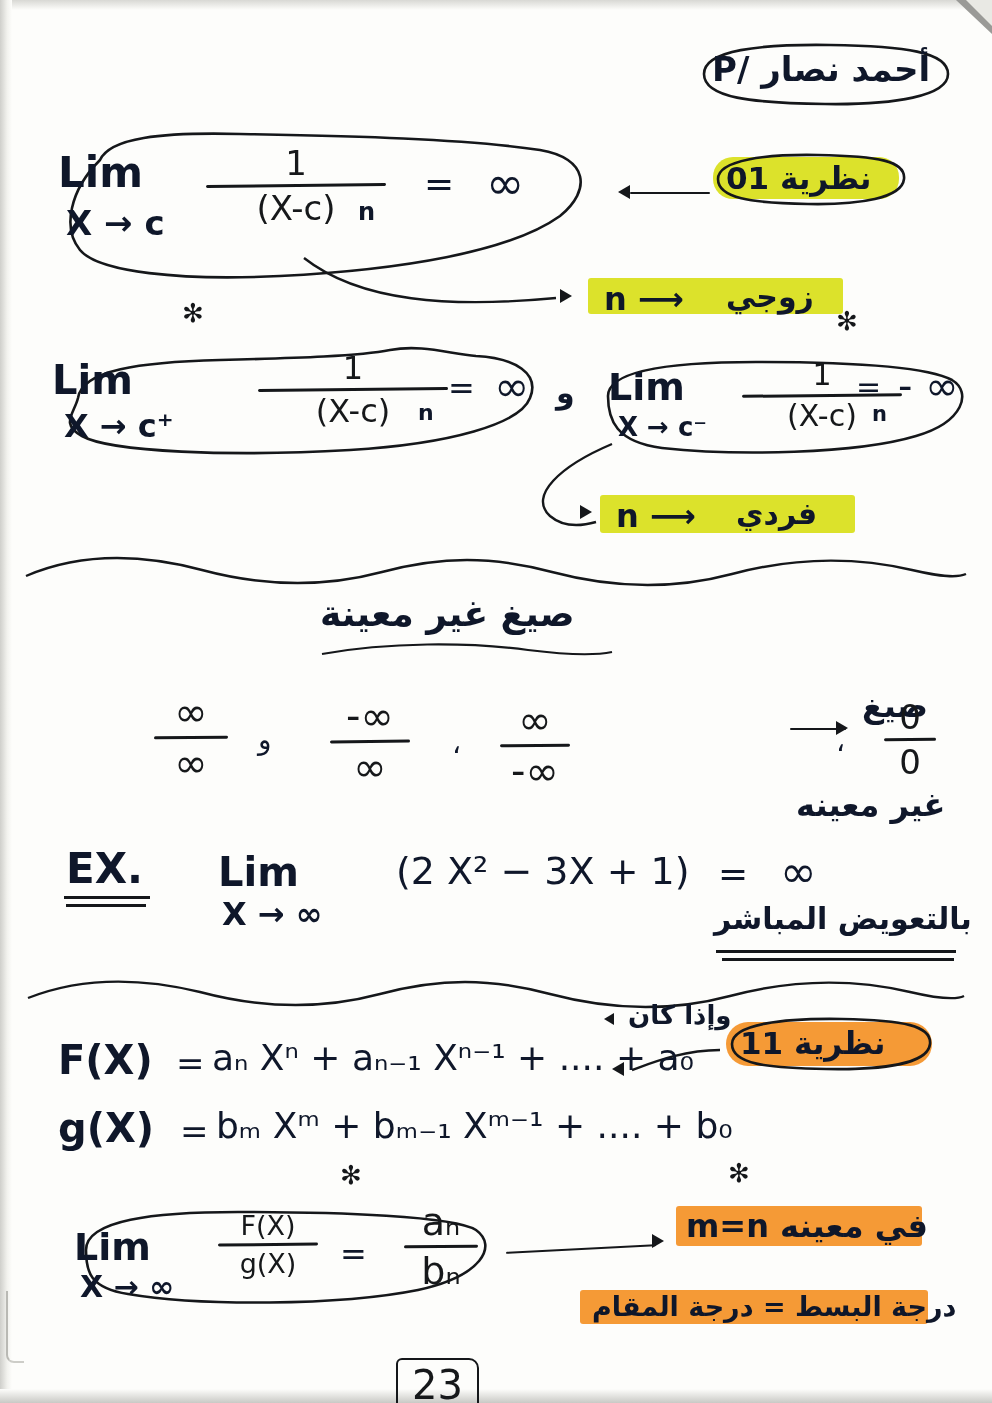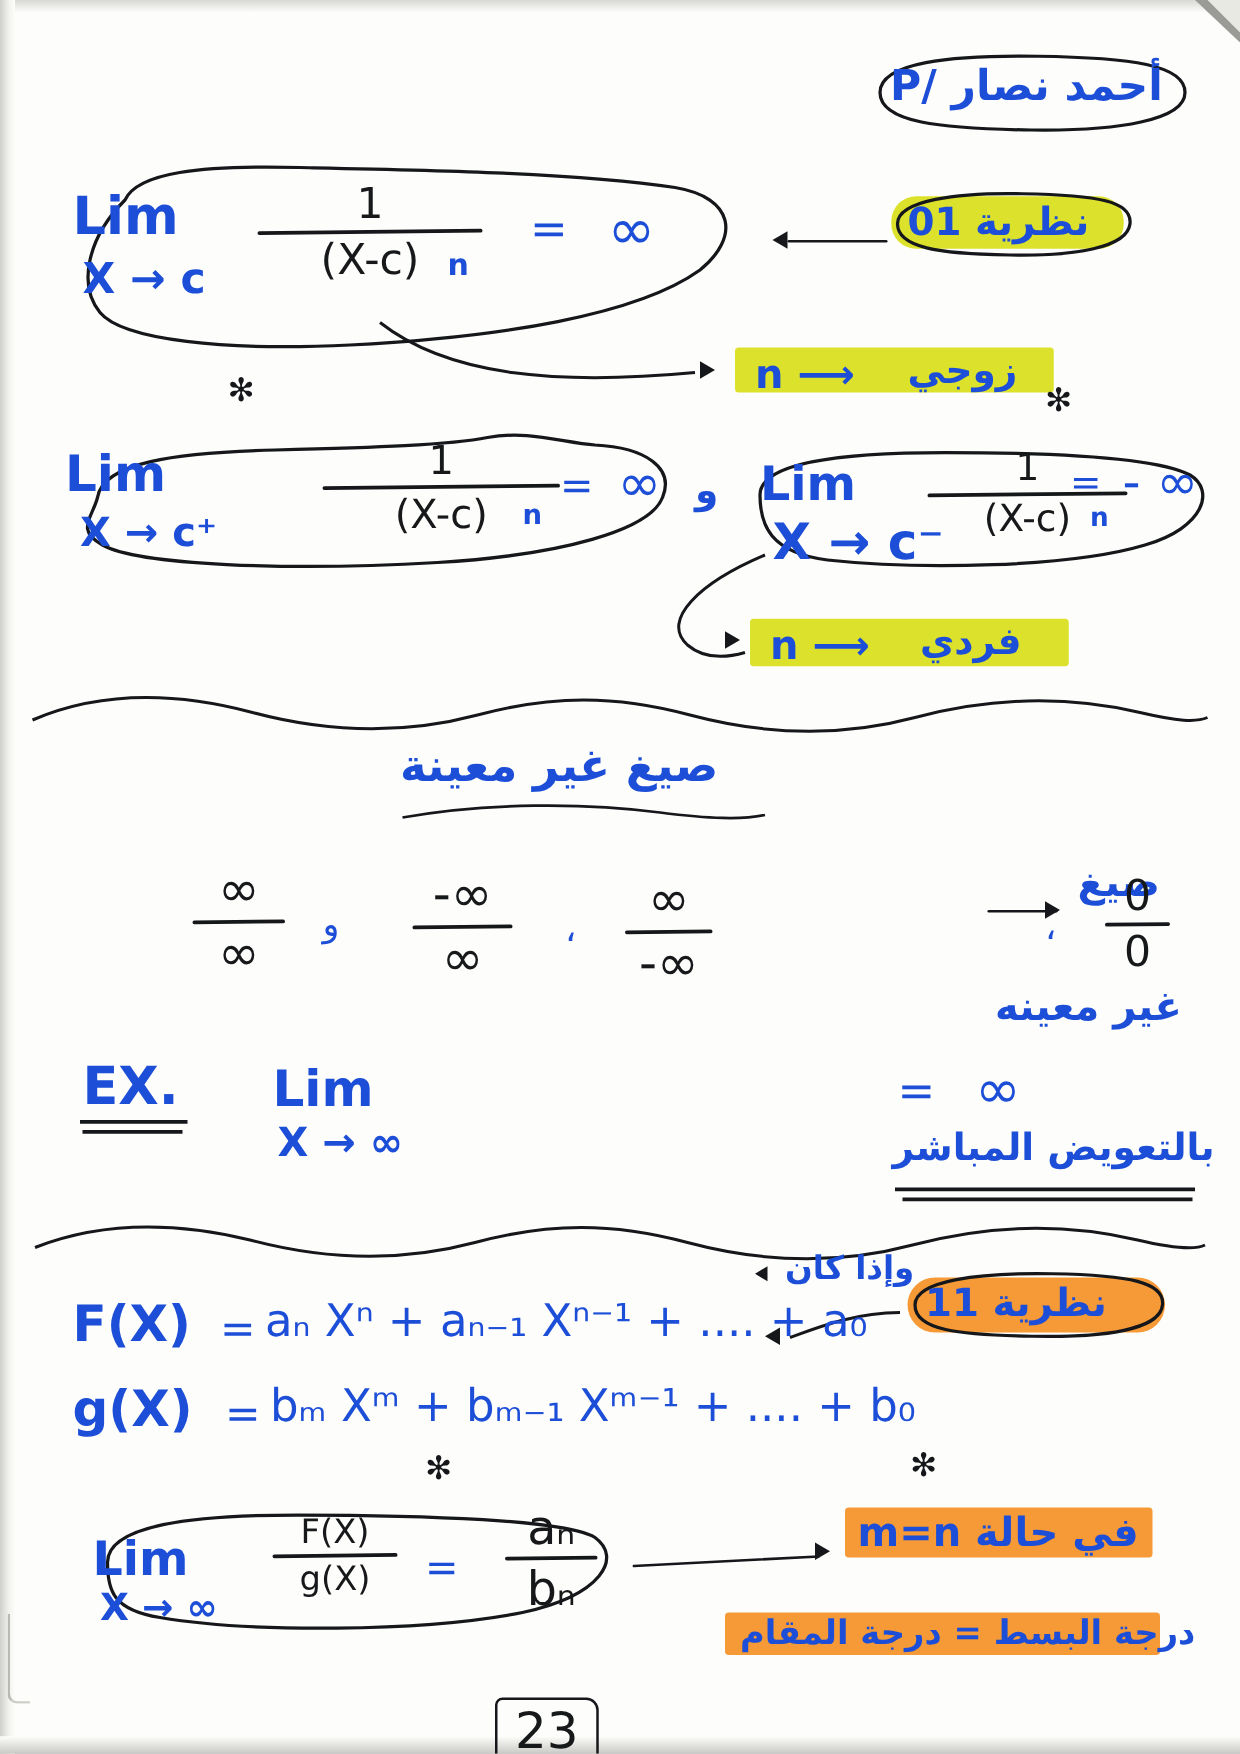--- a/index.html
+++ b/index.html
@@ -44,21 +44,21 @@
     border-left: 2px solid #b9b9b4;
     border-bottom: 2px solid #cdcdc8;
     border-radius: 0 0 0 8px;
   }
 
   
   .hw {
     position: absolute;
     font-family: "DejaVu Sans", sans-serif;
     white-space: nowrap;
-    color: #1d4ed8;
+    color: #0f172a;
     line-height: 1;
   }
   .bold { font-weight: 700; }
 
   .ar { font-family: "DejaVu Sans", sans-serif; direction: rtl; unicode-bidi: bidi-override; }
 
   
   .hl {
     position: absolute;
     border-radius: 3px;
@@ -181,21 +181,21 @@
   <div class="hw" style="left:494px; top:366px; font-size:42px;">∞</div>
 
   <div class="hw ar bold" style="left:556px; top:378px; font-size:30px;">و</div>
 
   <svg class="squig" style="left:586px; top:344px;" width="390" height="130">
     <path d="M22 52 C22 26, 86 18, 170 18 C258 18, 340 22, 366 36 C386 48, 378 78, 330 92
              C270 110, 150 112, 76 104 C30 98, 22 76, 22 52 Z" fill="none" stroke="#15171a" stroke-width="2.6"></path>
   </svg>
 
   <div class="hw bold" style="left:608px; top:368px; font-size:38px;">Lim</div>
-  <div class="hw bold" style="left:618px; top:414px; font-size:40px;">X → c⁻</div>
+  <div class="hw bold" style="left:618px; top:414px; font-size:26px;">X → c⁻</div>
 
   <div class="frac" style="left:742px; top:360px; width:160px; font-size:30px;">
     <span class="num">1</span>
     <span class="bar"></span>
     <span class="den">(X-c)</span>
   </div>
   <div class="hw bold" style="left:872px; top:404px; font-size:21px;">n</div>
 
   <div class="hw" style="left:856px; top:372px; font-size:30px;">=</div>
   <div class="hw" style="left:898px; top:366px; font-size:40px;">- ∞</div>
@@ -251,20 +251,21 @@
     <span class="den">∞</span>
   </div>
 
   <div class="hw bold" style="left:66px; top:848px; font-size:42px;">EX.</div>
   <div style="position:absolute; left:64px; top:896px; width:86px; height:3px; background:#15171a;"></div>
   <div style="position:absolute; left:66px; top:904px; width:80px; height:3px; background:#15171a;"></div>
 
   <div class="hw bold" style="left:218px; top:852px; font-size:40px;">Lim</div>
   <div class="hw bold" style="left:222px; top:898px; font-size:32px;">X → ∞</div>
 
+  <div class="hw" style="left:396px; top:852px; font-size:38px;">(2 X² − 3X + 1)</div>
   <div class="hw" style="left:718px; top:856px; font-size:36px;">=</div>
   <div class="hw" style="left:780px; top:850px; font-size:44px;">∞</div>
 
   <div class="hw ar bold" style="left:714px; top:904px; font-size:30px;">بالتعويض المباشر</div>
   <div style="position:absolute; left:716px; top:950px; width:240px; height:3px; background:#15171a;"></div>
   <div style="position:absolute; left:722px; top:958px; width:232px; height:3px; background:#15171a;"></div>
 
   <svg class="squig" style="left:24px; top:972px;" width="944" height="46">
     <path d="M4 26 C60 4, 118 6, 176 20 C236 36, 296 38, 356 22 C416 6, 466 6, 526 22
              C586 38, 646 40, 706 24 C766 8, 826 6, 886 20 C916 27, 932 28, 940 24" fill="none" stroke="#15171a" stroke-width="2.4"></path>
@@ -314,20 +315,20 @@
   <div class="frac" style="left:404px; top:1203px; width:74px; font-size:38px;">
     <span class="num">aₙ</span>
     <span class="bar"></span>
     <span class="den">bₙ</span>
   </div>
 
   <div class="arrowline" style="left:506px; top:1248px; width:150px; transform: rotate(-3deg);"></div>
   <div class="arrowhead ah-right" style="left:652px; top:1234px;"></div>
 
   <div class="hl hl-orange" style="left:676px; top:1206px; width:246px; height:40px;"></div>
-  <div class="hw ar bold" style="left:686px; top:1210px; font-size:32px;">في حالة n=m</div>
+  <div class="hw ar bold" style="left:686px; top:1210px; font-size:32px;">في معينه n=m</div>
 
   <div class="hl hl-orange" style="left:580px; top:1290px; width:348px; height:34px;"></div>
   <div class="hw ar bold" style="left:592px; top:1293px; font-size:27px;">درجة البسط = درجة المقام</div>
 
   <div class="boxnum" style="left:396px; top:1318px;margin-top:40px;">23</div>
 
 </div>
 
 </body></html>

